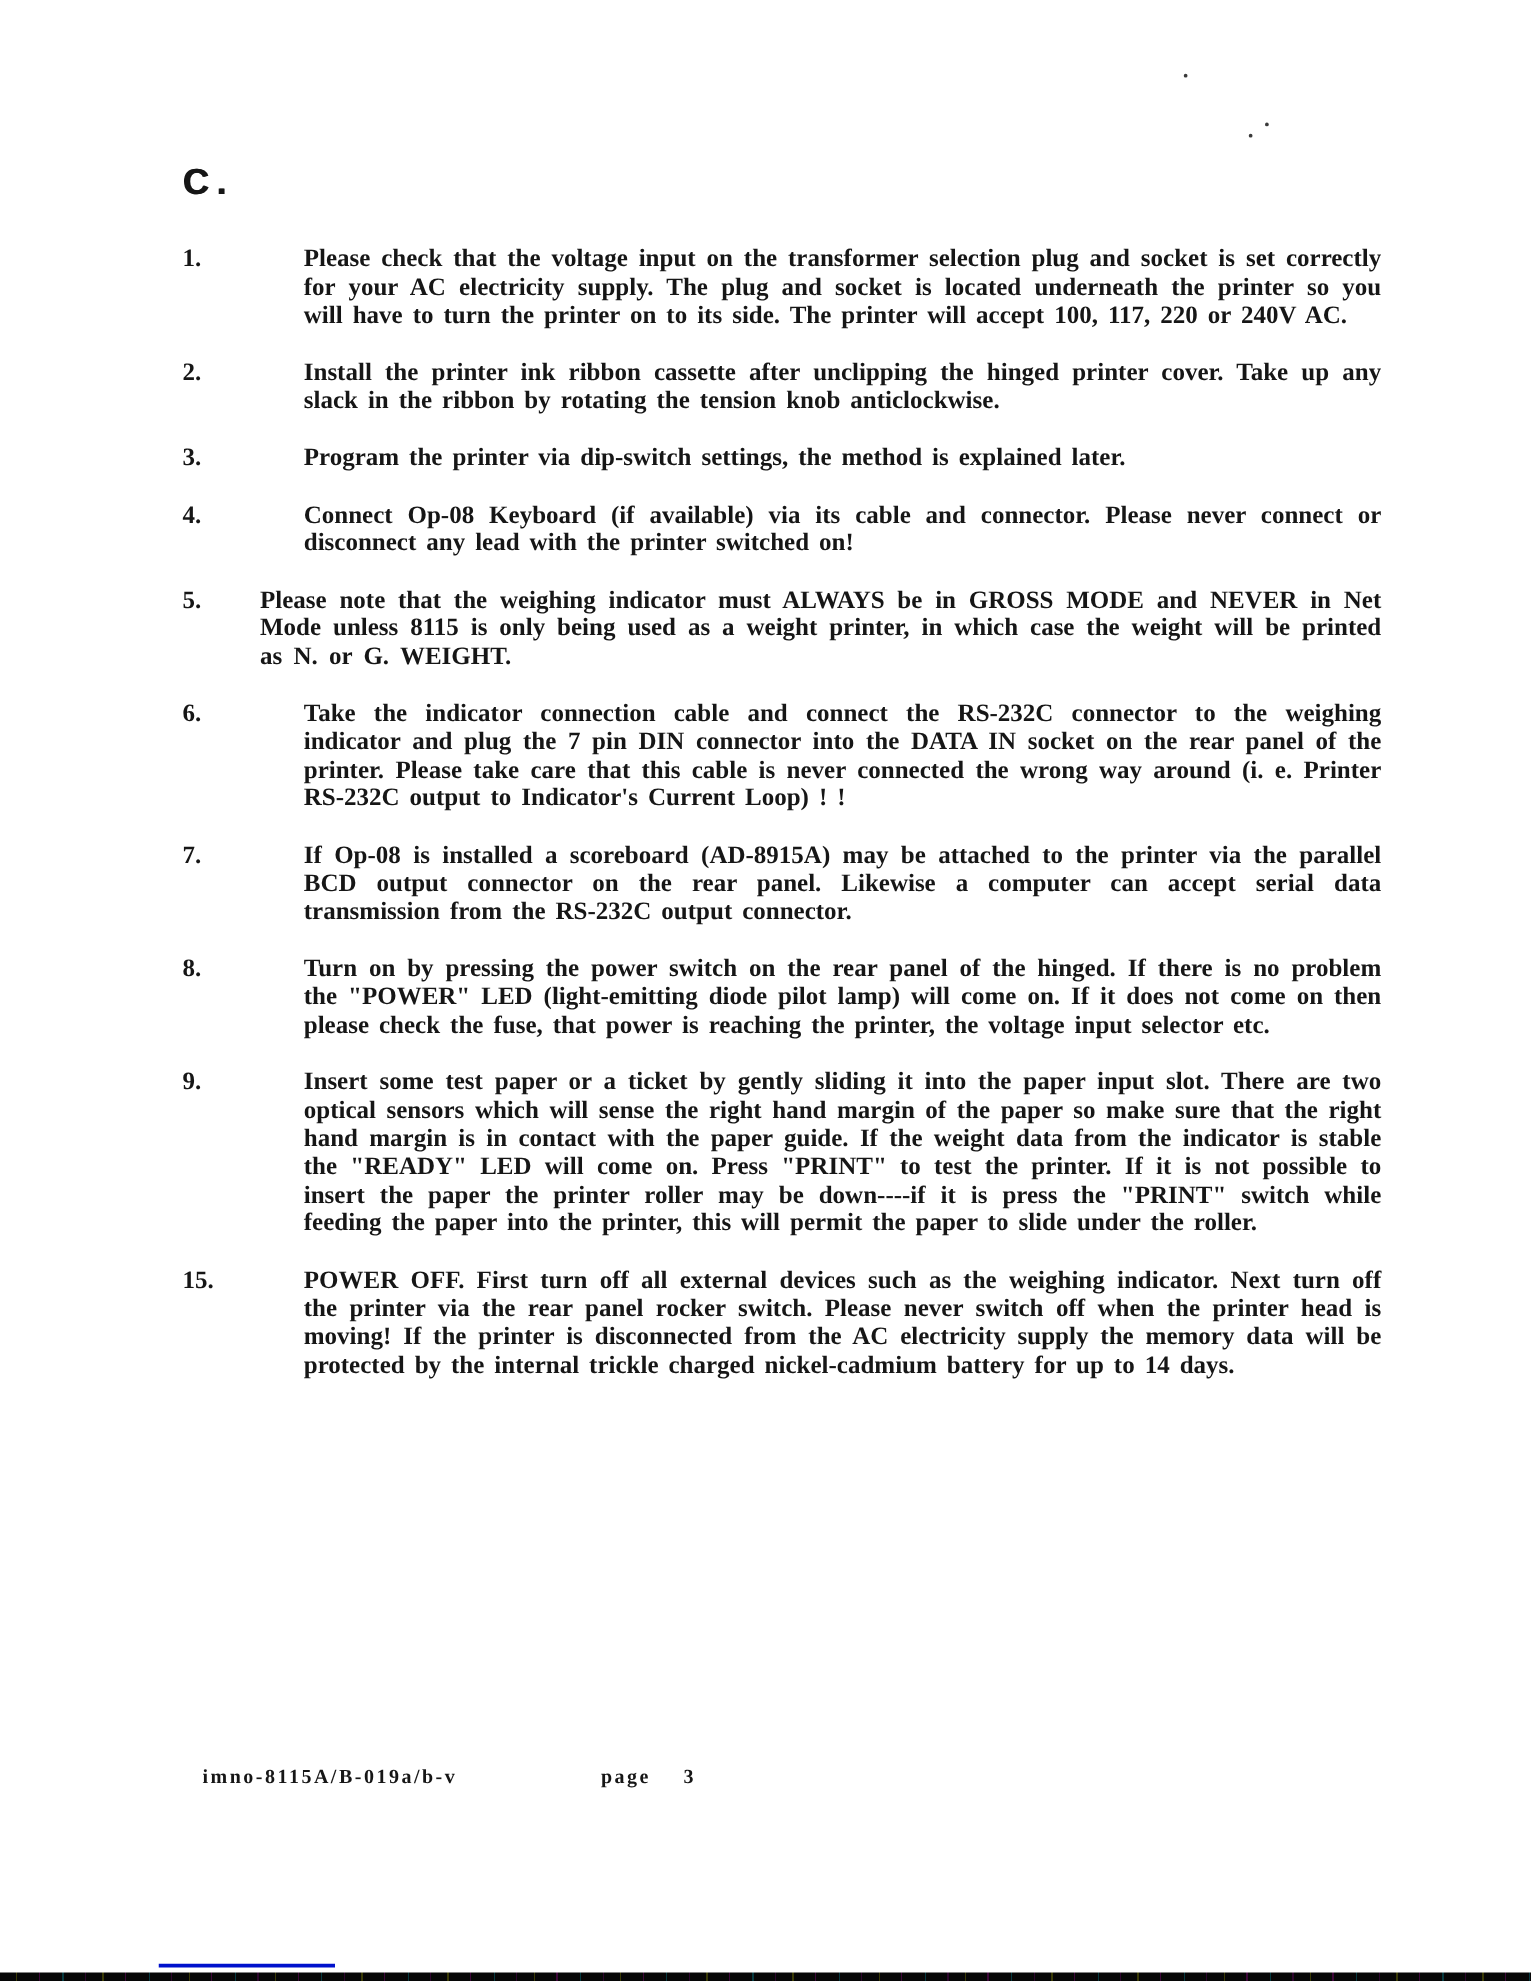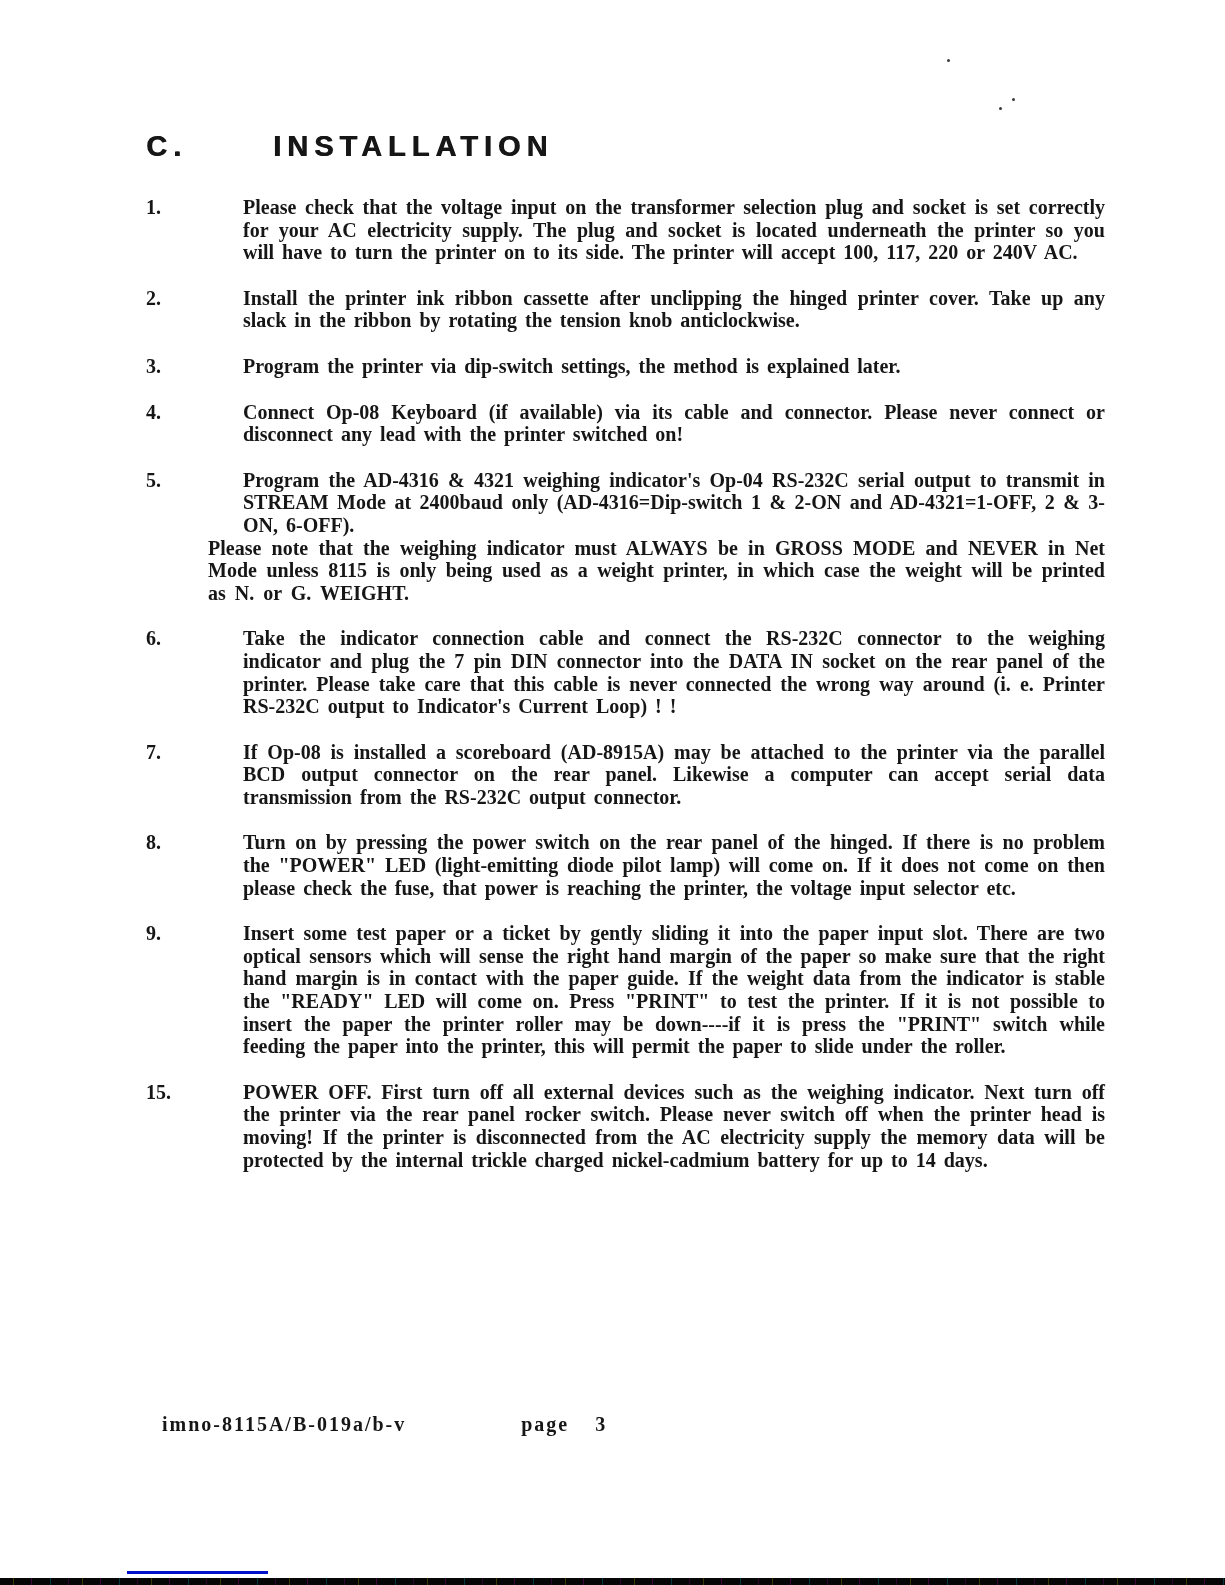--- a/index.html
+++ b/index.html
@@ -63,21 +63,21 @@
   }
   li.item p.note {
     text-align: justify;
     word-spacing: 4px;
   }
 
   .footer {
     position: absolute;
     left: 162px;
     top: 1413px;
-    font-size: 20px;
+    font-size: 16px;
     font-weight: 700;
     letter-spacing: 2px;
     white-space: nowrap;
   }
   .footer .page-word { margin-left: 115px; }
   .footer .page-num { margin-left: 26px; }
 
   .blue-mark {
     position: absolute;
     left: 127px;
@@ -116,21 +116,20 @@
   .speck.s3 { left: 999px;  top: 107px; }
 </style>
 </head>
 <body>
 
 <div class="page">
   <div class="content">
 
     <h1 class="heading">
       <span class="letter">C.</span>
-      <span class="title">INSTALLATION</span>
     </h1>
 
     <ol class="items" id="instruction-list">
     <li class="item">
       <span class="num">1.</span>
       <div class="body">
         <p class="text">Please check that the voltage input on the transformer selection plug and socket is set correctly for your AC electricity supply. The plug and socket is located underneath the printer so you will have to turn the printer on to its side. The printer will accept 100, 117, 220 or 240V AC.</p>
 
       </div>
     </li>
@@ -155,21 +154,20 @@
       <span class="num">4.</span>
       <div class="body">
         <p class="text">Connect Op-08 Keyboard (if available) via its cable and connector. Please never connect or disconnect any lead with the printer switched on!</p>
 
       </div>
     </li>
 
     <li class="item">
       <span class="num">5.</span>
       <div class="body">
-        <p class="text">Program the AD-4316 &amp; 4321 weighing indicator's Op-04 RS-232C serial output to transmit in STREAM Mode at 2400baud only (AD-4316=Dip-switch 1 &amp; 2-ON and AD-4321=1-OFF, 2 &amp; 3-ON, 6-OFF).</p>
         <p class="note">Please note that the weighing indicator must ALWAYS be in GROSS MODE and NEVER in Net Mode unless 8115 is only being used as a weight printer, in which case the weight will be printed as N. or G. WEIGHT.</p>
       </div>
     </li>
 
     <li class="item">
       <span class="num">6.</span>
       <div class="body">
         <p class="text">Take the indicator connection cable and connect the RS-232C connector to the weighing indicator and plug the 7 pin DIN connector into the DATA IN socket on the rear panel of the printer. Please take care that this cable is never connected the wrong way around (i. e. Printer RS-232C output to Indicator's Current Loop) ! !</p>
 
       </div>

